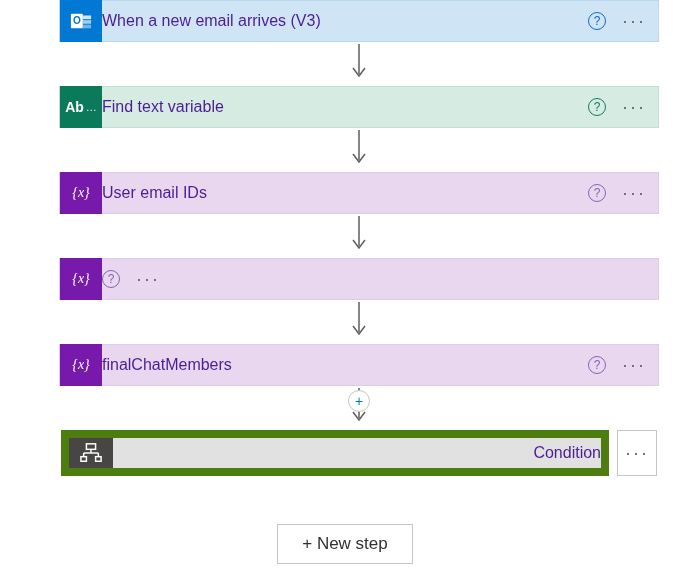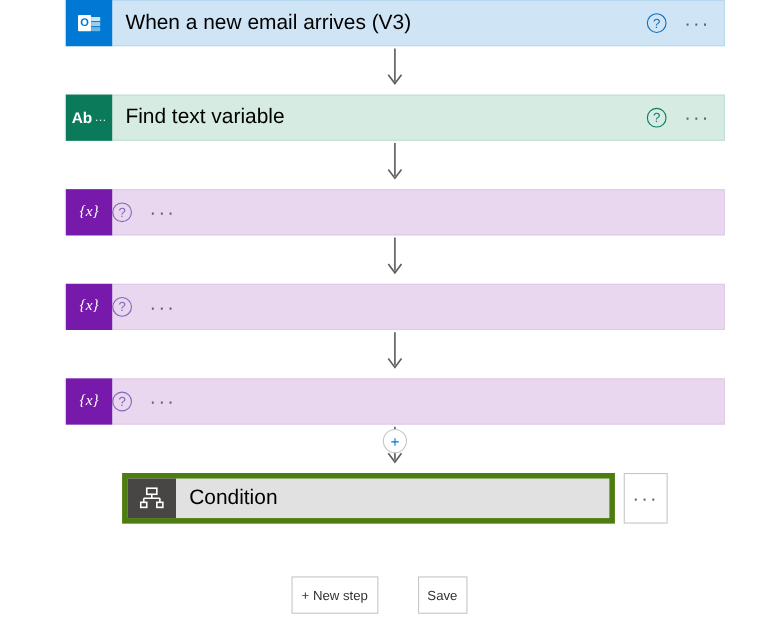--- a/index.html
+++ b/index.html
@@ -36,23 +36,22 @@
     height: 42px;
     display: flex;
     align-items: center;
     justify-content: center;
     flex: 0 0 42px;
     color: #fff;
     font-size: 14px;
   }
   .card .title {
     flex: 1 1 auto;
-    padding-left: 12px;
-    font-size: 19px;
-    color: #000000;
+    font-size: 16px;
+    color: #4c1d95;
   }
   .help {
     width: 18px; height: 18px;
     border: 1px solid currentColor;
     border-radius: 50%;
     display: flex; align-items: center; justify-content: center;
     font-size: 12px;
     line-height: 1;
     cursor: pointer;
   }
@@ -82,24 +81,25 @@
 
   
   .condition-row {
     display:flex;
     align-items: stretch;
     margin-left: 28px;
     gap: 8px;
   }
   .card.condition {
     background:#e1e1e1;
-    border: 5px solid #4d7c0f;
-    width: 448px;
+    border: 8px solid #4d7c0f;
+    width: 548px;
     height: 46px;
     margin-left: 0;
+    text-align: right;
   }
   .card.condition .icon-box {
     background:#484644;
     height: 100%;
     flex-basis: 44px;
   }
   .cond-menu {
     width: 40px;
     border: 1px solid #c8c6c4;
     display:flex; align-items:center; justify-content:center;
@@ -136,22 +136,22 @@
   .footer-actions {
     display:flex;
     justify-content:center;
     gap: 36px;
     margin-top: 48px;
     width: 660px;
   }
   .btn {
     border:1px solid #c8c6c4;
     background:#fff;
-    padding: 9px 8px;
-    font-size:12px;
+    padding: 9px 24px;
+    font-size:17px;
     font-family: inherit;
     cursor:pointer;
     color:#323130;
   }
   .ic-var { font-style:italic; font-family: Georgia, serif; }
 </style>
 </head>
 <body>
 
 <div class="canvas">
@@ -197,20 +197,21 @@
       <svg width="16" height="40">
         <line x1="8" y1="0" x2="8" y2="30" stroke="#605e5c" stroke-width="1.5"></line>
         <polyline points="2,24 8,32 14,24" fill="none" stroke="#605e5c" stroke-width="1.5"></polyline>
       </svg>
     </div>
 
     <div class="card variable">
       <div class="icon-box">
           <span class="ic-var">{<i>x</i>}</span>
         </div>
+      <div class="title">User email IDs</div>
       <div class="help-wrap">
         <span class="help">?</span>
         <span class="dots">···</span>
       </div>
     </div>
 
     <div class="connector">
       <svg width="16" height="40">
         <line x1="8" y1="0" x2="8" y2="30" stroke="#605e5c" stroke-width="1.5"></line>
         <polyline points="2,24 8,32 14,24" fill="none" stroke="#605e5c" stroke-width="1.5"></polyline>
@@ -231,20 +232,21 @@
       <svg width="16" height="40">
         <line x1="8" y1="0" x2="8" y2="30" stroke="#605e5c" stroke-width="1.5"></line>
         <polyline points="2,24 8,32 14,24" fill="none" stroke="#605e5c" stroke-width="1.5"></polyline>
       </svg>
     </div>
 
     <div class="card variable">
       <div class="icon-box">
           <span class="ic-var">{<i>x</i>}</span>
         </div>
+      <div class="title">finalChatMembers</div>
       <div class="help-wrap">
         <span class="help">?</span>
         <span class="dots">···</span>
       </div>
     </div>
 
     <div class="connector">
       <span class="plus-node">+</span>
       <svg width="16" height="40">
         <line x1="8" y1="0" x2="8" y2="30" stroke="#605e5c" stroke-width="1.5"></line>
@@ -267,17 +269,16 @@
         </div>
         <div class="title">Condition</div>
       </div>
       <div class="cond-menu">
         <span style="font-size:18px;letter-spacing:2px;color:#605e5c;">···</span>
       </div>
     </div>
 
     <div class="footer-actions">
       <button class="btn">+ New step</button>
-      <button class="btn">Save</button>
     </div>
 
   </div>
 </div>
 
 </body></html>

